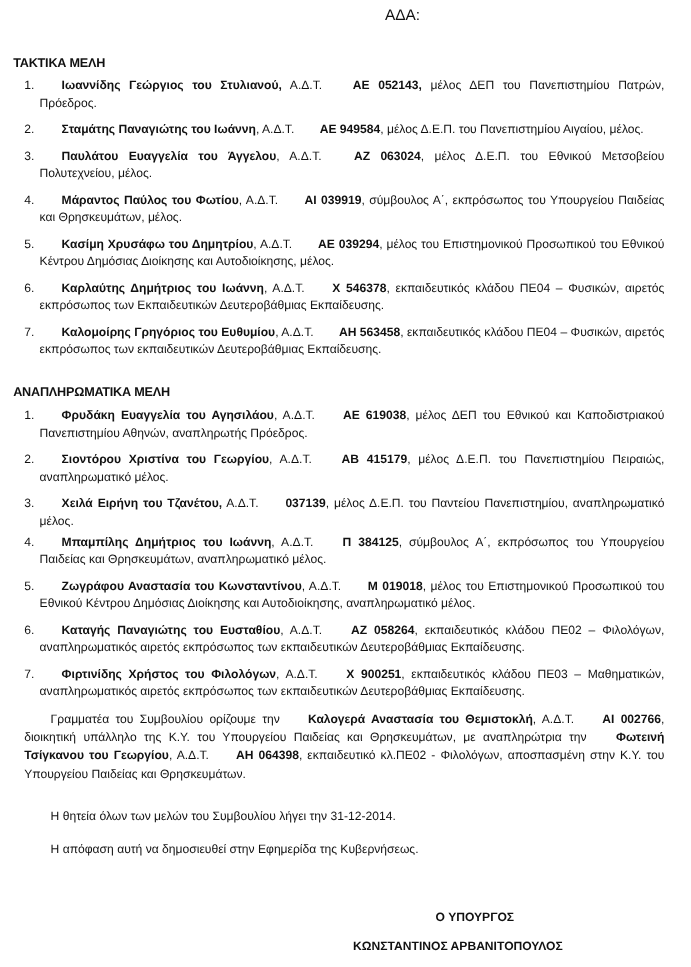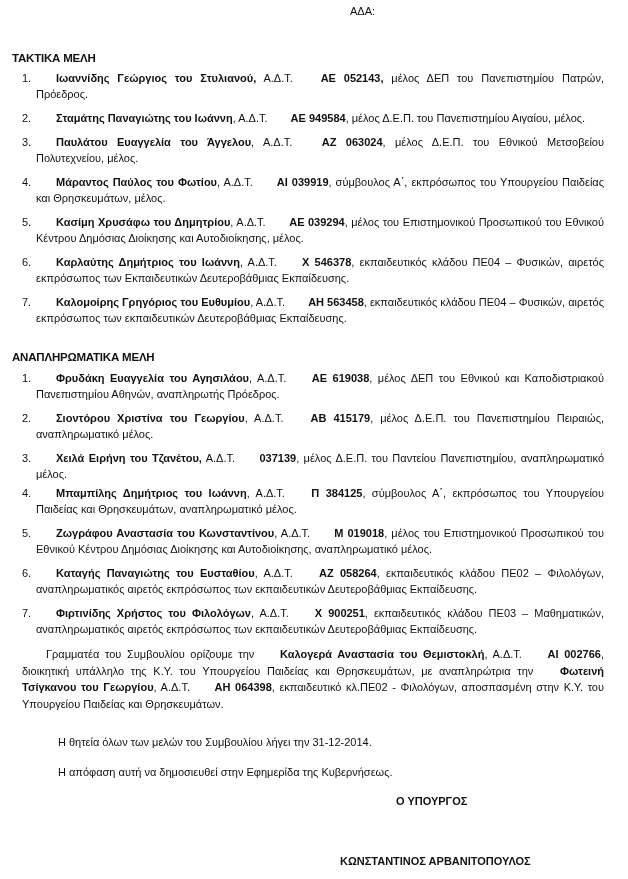--- a/index.html
+++ b/index.html
@@ -1,31 +1,31 @@
 <!DOCTYPE html>
 <html><head>
 <meta charset="utf-8">
 <style>
   html, body { margin: 0; padding: 0; background: #ffffff; }
   body {
     width: 628px; height: 879px; overflow: hidden; position: relative;
     font-family: "Liberation Sans", sans-serif;
     font-size: 11px; color: #111;
   }
-  .ada { position: absolute; top: 5px; left: 350px; font-size: 11px; }
+  .ada { position: absolute; top: 5px; left: 350px; font-size: 14px; }
   .heading { position: absolute; left: 12px; font-weight: bold; font-size: 11.5px; letter-spacing: -0.2px; }
   ol.members { position: absolute; left: 0; width: 604px; margin: 0; padding: 0; list-style: none; }
   ol.members li {
     position: relative; padding-left: 36px; line-height: 16px;
     text-align: justify; margin-bottom: 8px;
   }
   ol.members li .num { position: absolute; left: 22px; top: 0; }
   b { font-weight: bold; padding-left: 20px; }
   .para { position: absolute; left: 22px; width: 582px; line-height: 16.5px; text-align: justify; text-indent: 24px; }
-  .line { position: absolute; left: 58px; }
+  .line { position: absolute; left: 46px; }
   .sig { position: absolute; font-weight: bold; }
 </style>
 </head>
 <body>
 
 <div class="ada">ΑΔΑ:</div>
 
 <div class="heading" style="top:52px;">ΤΑΚΤΙΚΑ ΜΕΛΗ</div>
 
 <ol class="members" style="top:70px;">
@@ -48,14 +48,14 @@
   <li><span class="num">5.</span><b>Ζωγράφου Αναστασία του Κωνσταντίνου</b><span>, Α.Δ.Τ. </span><b>Μ 019018</b><span>, μέλος του Επιστημονικού Προσωπικού του Εθνικού Κέντρου Δημόσιας Διοίκησης και Αυτοδιοίκησης, αναπληρωματικό μέλος.</span></li>
   <li><span class="num">6.</span><b>Καταγής Παναγιώτης του Ευσταθίου</b><span>, Α.Δ.Τ. </span><b>ΑΖ 058264</b><span>, εκπαιδευτικός κλάδου ΠΕ02 – Φιλολόγων, αναπληρωματικός αιρετός εκπρόσωπος  των εκπαιδευτικών Δευτεροβάθμιας Εκπαίδευσης.</span></li>
   <li><span class="num">7.</span><b> Φιρτινίδης Χρήστος του Φιλολόγων</b><span>, Α.Δ.Τ. </span><b>Χ 900251</b><span>, εκπαιδευτικός κλάδου ΠΕ03 – Μαθηματικών, αναπληρωματικός αιρετός εκπρόσωπος των εκπαιδευτικών Δευτεροβάθμιας Εκπαίδευσης.</span></li>
 </ol>
 
 <div class="para" style="top:646px;"><span>Γραμματέα του Συμβουλίου ορίζουμε την </span><b>Καλογερά Αναστασία του Θεμιστοκλή</b><span>, Α.Δ.Τ. </span><b>ΑΙ 002766</b><span>, διοικητική υπάλληλο της Κ.Υ. του Υπουργείου Παιδείας και Θρησκευμάτων, με αναπληρώτρια την </span><b>Φωτεινή Τσίγκανου του Γεωργίου</b><span>, Α.Δ.Τ. </span><b>ΑΗ 064398</b><span>, εκπαιδευτικό κλ.ΠΕ02 - Φιλολόγων, αποσπασμένη στην Κ.Υ. του Υπουργείου Παιδείας και Θρησκευμάτων.</span></div>
 
 <div class="line" style="top:736px;">Η θητεία όλων των μελών του Συμβουλίου λήγει την 31-12-2014.</div>
 <div class="line" style="top:766px;">Η απόφαση αυτή να δημοσιευθεί στην Εφημερίδα της Κυβερνήσεως.</div>
 
-<div class="sig" style="top:795px; left:396px;">Ο ΥΠΟΥΡΓΟΣ</div>
-<div class="sig" style="top:855px; left:340px;">ΚΩΝΣΤΑΝΤΙΝΟΣ ΑΡΒΑΝΙΤΟΠΟΥΛΟΣ</div>
+<div class="sig" style="top:828px; left:396px;">Ο ΥΠΟΥΡΓΟΣ</div>
+<div class="sig" style="top:855px; left:321px;">ΚΩΝΣΤΑΝΤΙΝΟΣ ΑΡΒΑΝΙΤΟΠΟΥΛΟΣ</div>
 
 </body></html>

